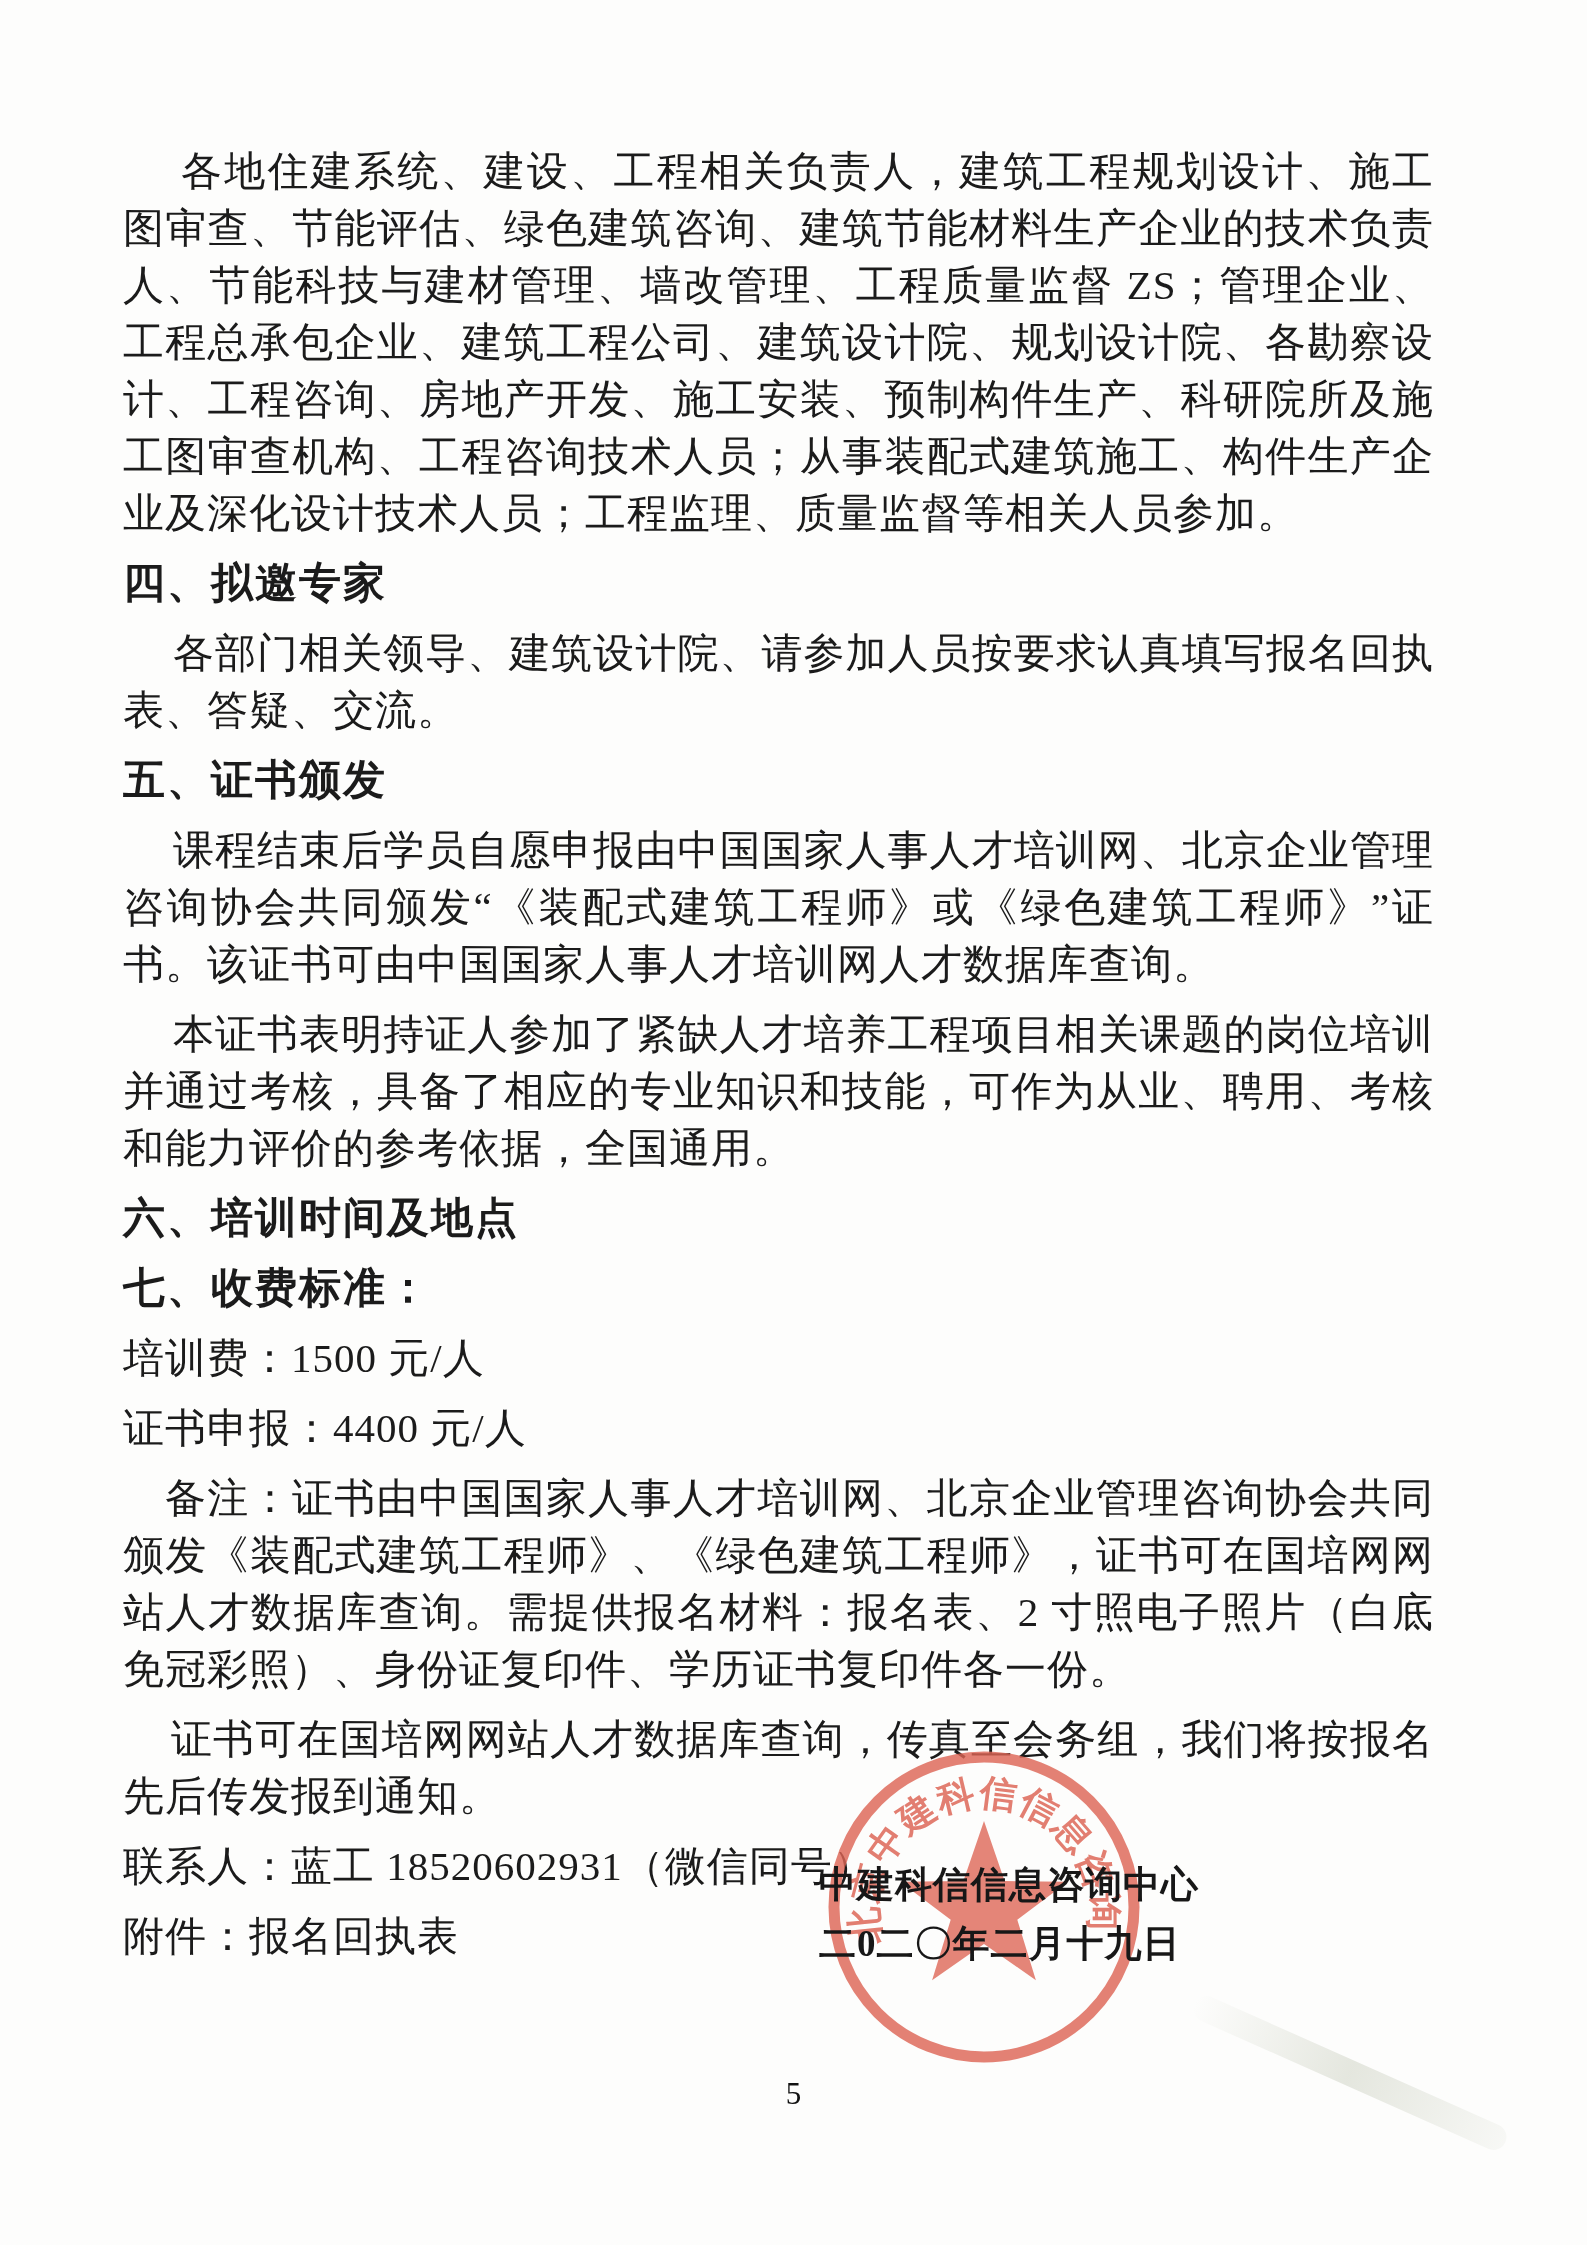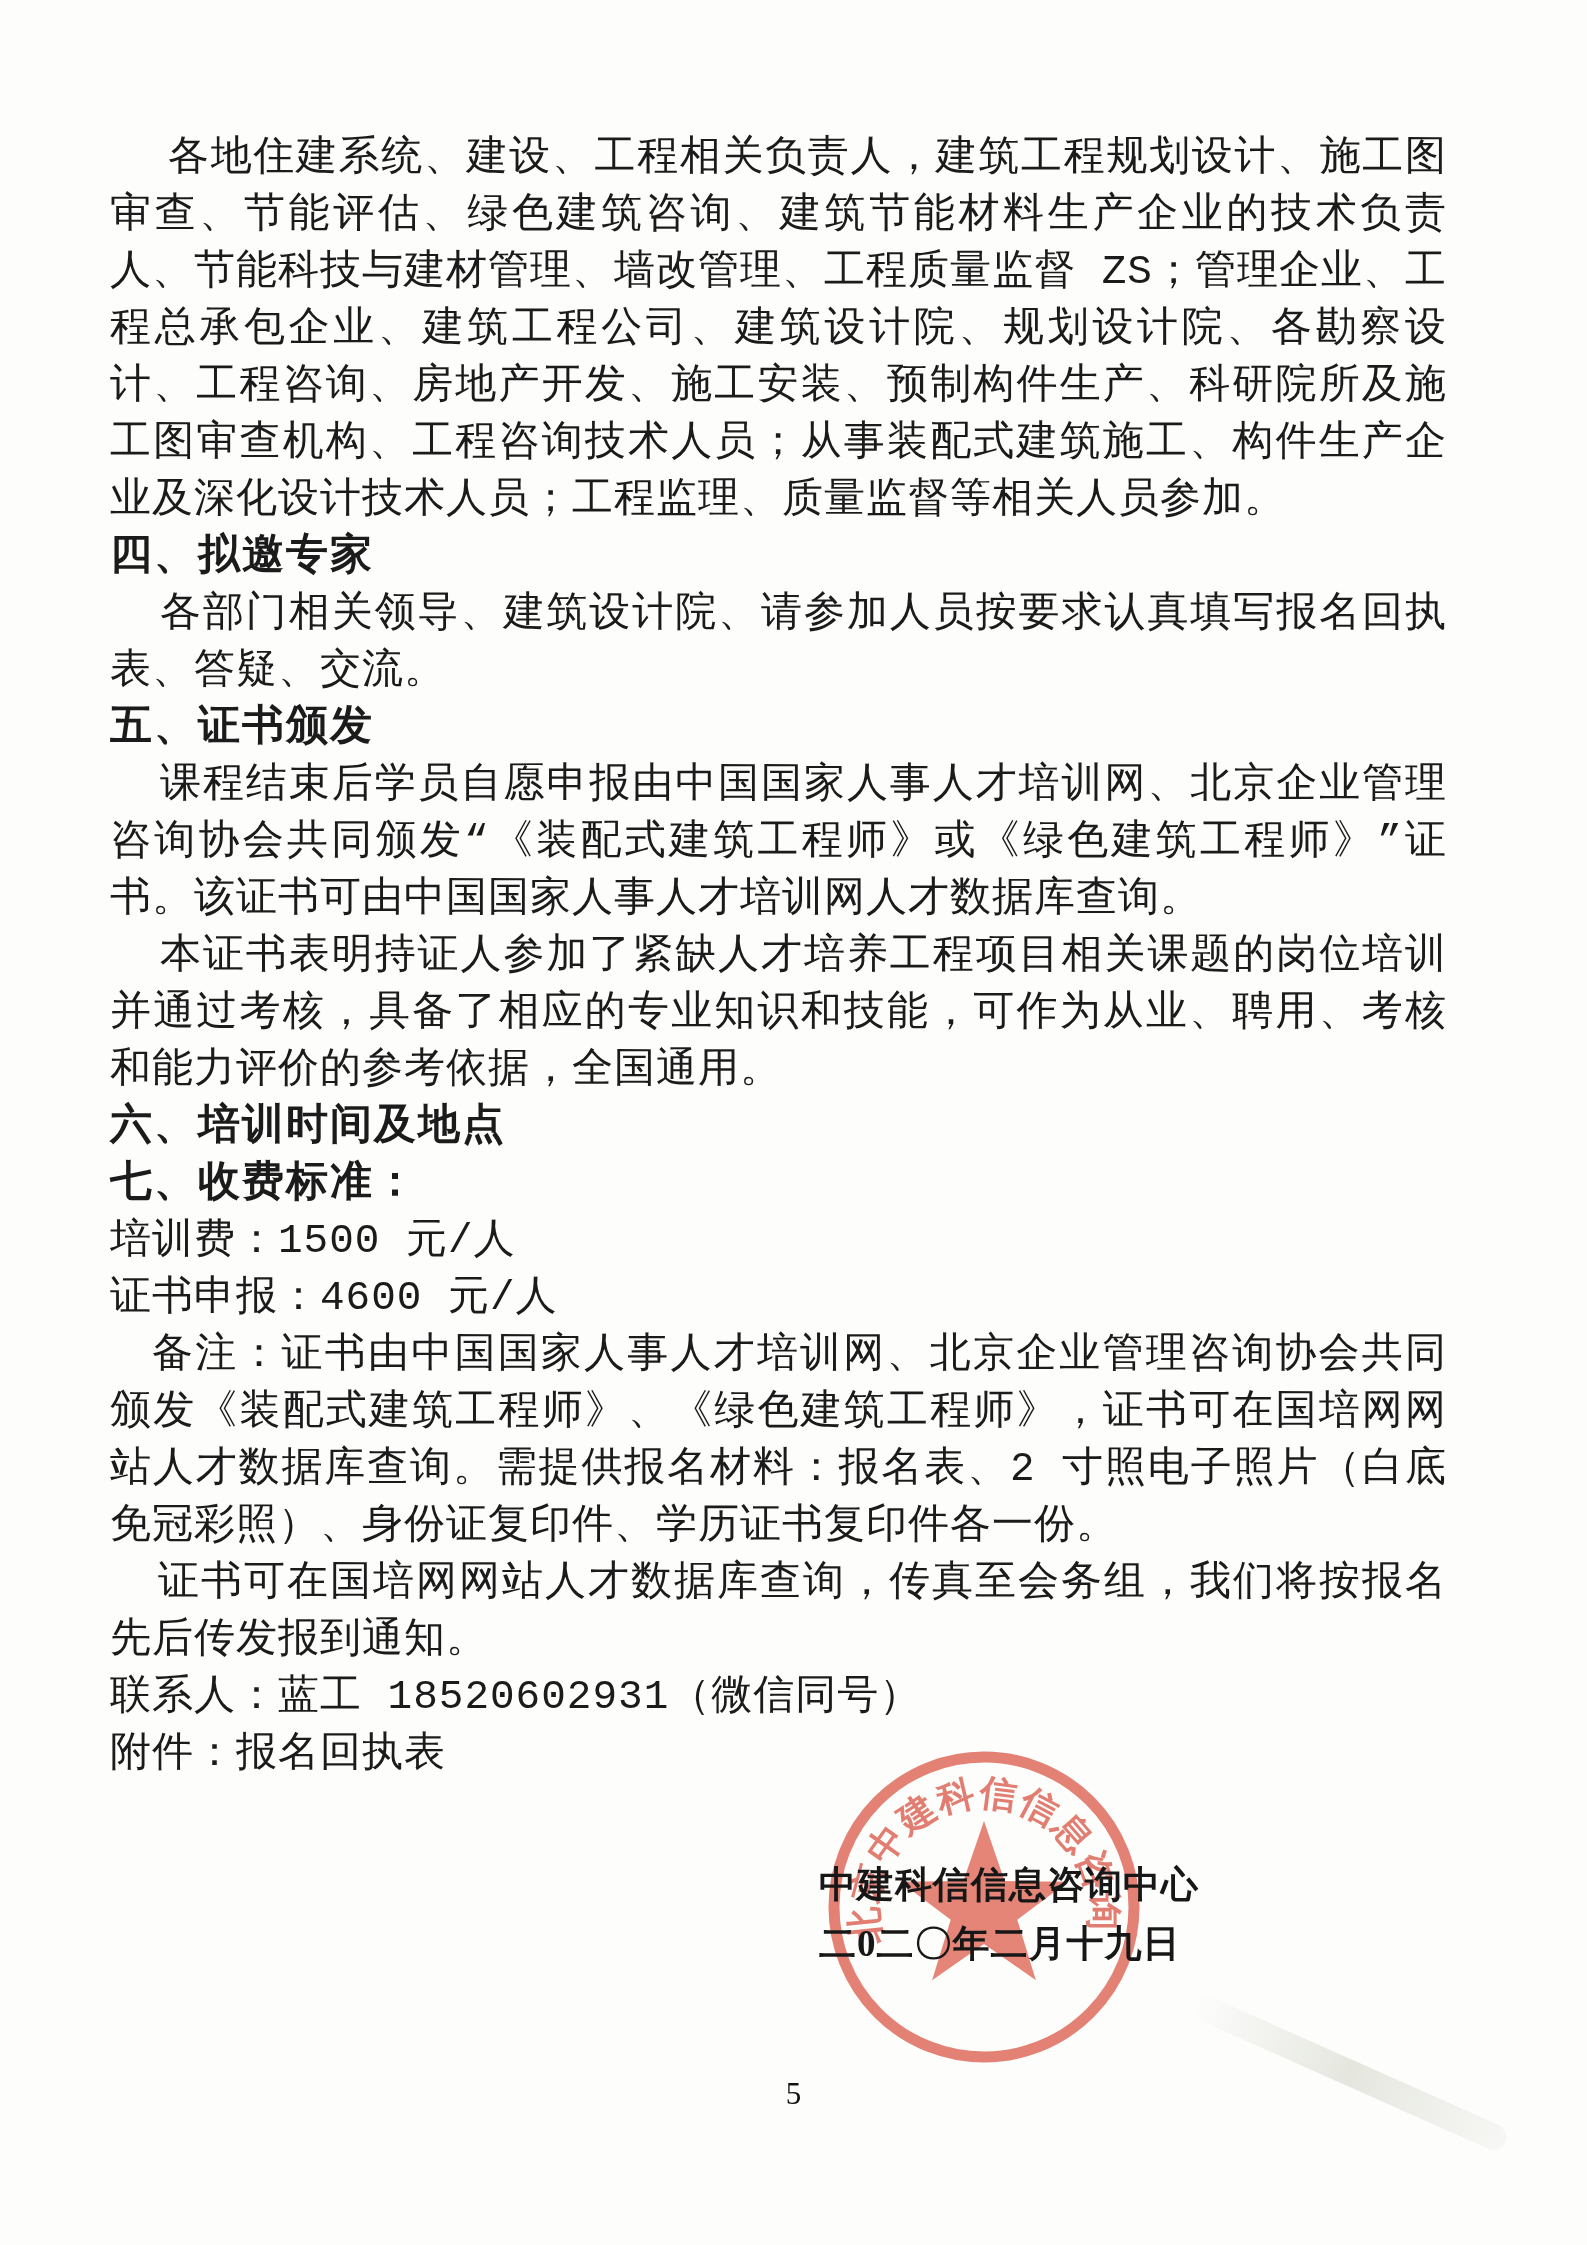--- a/index.html
+++ b/index.html
@@ -13,21 +13,21 @@
     overflow:hidden;
   }
   .content {
     position:absolute;
     top:130px; left:110px; width:1337px;
     font-size:41px;
     line-height:57px;
     letter-spacing:1px;
     text-align:justify;
   }
-  .content p { margin:0;font-family:Liberation Mono, monospace; }
+  .content p { margin:13px; }
   .heading {
     font-weight:bold;
     font-size:42px;
     letter-spacing:2px;
     text-align:left;
   }
   .p-intro   { margin-left:40px; text-indent:58px; }
   .p-ind50   { margin-left:50px; text-indent:50px; }
   .p-ml50    { margin-left:50px; }
   .p-ml40    { margin-left:40px; }
@@ -82,21 +82,21 @@
     <p class="p-ind50">各部门相关领导、建筑设计院、请参加人员按要求认真填写报名回执表、答疑、交流。</p>
 
     <p class="heading">五、证书颁发</p>
     <p class="p-ind50">课程结束后学员自愿申报由中国国家人事人才培训网、北京企业管理咨询协会共同颁发“《装配式建筑工程师》或《绿色建筑工程师》”证书。该证书可由中国国家人事人才培训网人才数据库查询。</p>
     <p class="p-ind50">本证书表明持证人参加了紧缺人才培养工程项目相关课题的岗位培训并通过考核，具备了相应的专业知识和技能，可作为从业、聘用、考核和能力评价的参考依据，全国通用。</p>
 
     <p class="heading">六、培训时间及地点</p>
 
     <p class="heading">七、收费标准：</p>
     <p class="p-ml40">培训费：1500 元/人</p>
-    <p class="p-ml40">证书申报：4600 元/人</p>
+    <p class="p-ml40">证书申报：4400 元/人</p>
     <p class="p-note">备注：证书由中国国家人事人才培训网、北京企业管理咨询协会共同颁发《装配式建筑工程师》、《绿色建筑工程师》，证书可在国培网网站人才数据库查询。需提供报名材料：报名表、2 寸照电子照片（白底免冠彩照）、身份证复印件、学历证书复印件各一份。</p>
 
     <p class="p-ind0">证书可在国培网网站人才数据库查询，传真至会务组，我们将按报名先后传发报到通知。</p>
     <p>联系人：蓝工 18520602931（微信同号）</p>
     <p>附件：报名回执表</p>
   </div>
 
   <svg class="seal" viewBox="0 0 344 344" xmlns="http://www.w3.org/2000/svg">
     <circle cx="172" cy="172" r="150" fill="none" stroke="#dd6454" stroke-width="11" stroke-opacity="0.88"></circle>
     <polygon fill="#dd6454" fill-opacity="0.85" points="172,86 192.6,146.0 255.8,146.8 205.3,184.8 223.9,245.2 172,209.0 120.1,245.2 138.7,184.8 88.2,146.8 151.4,146.0"></polygon>

